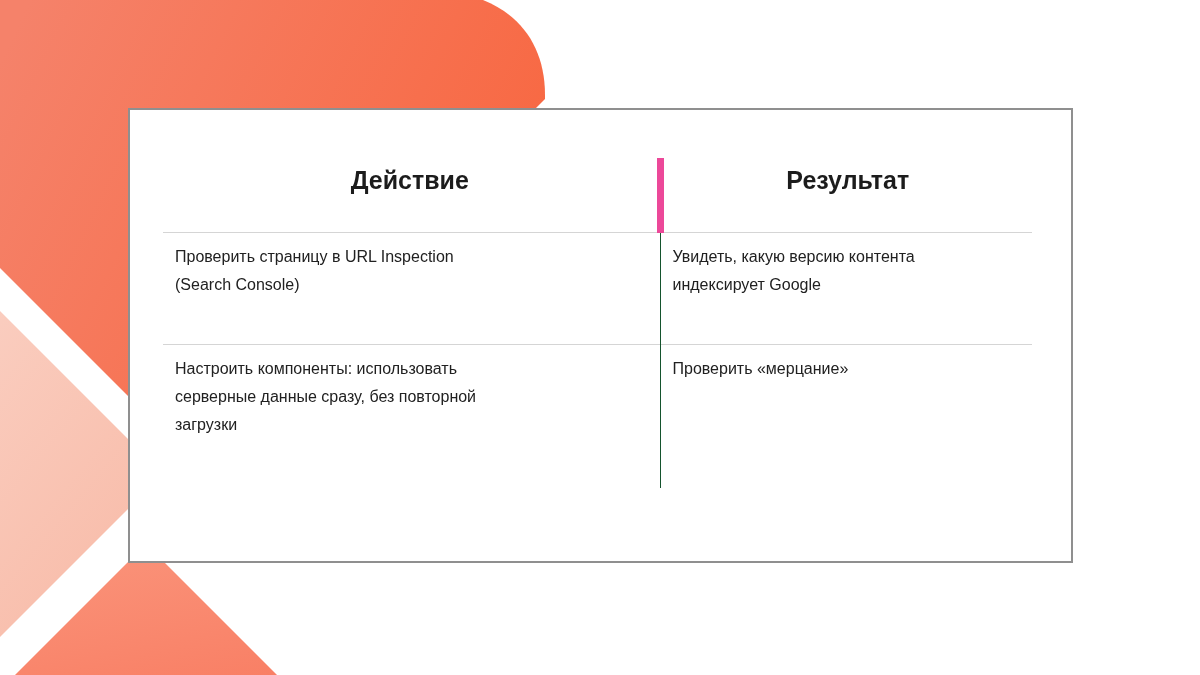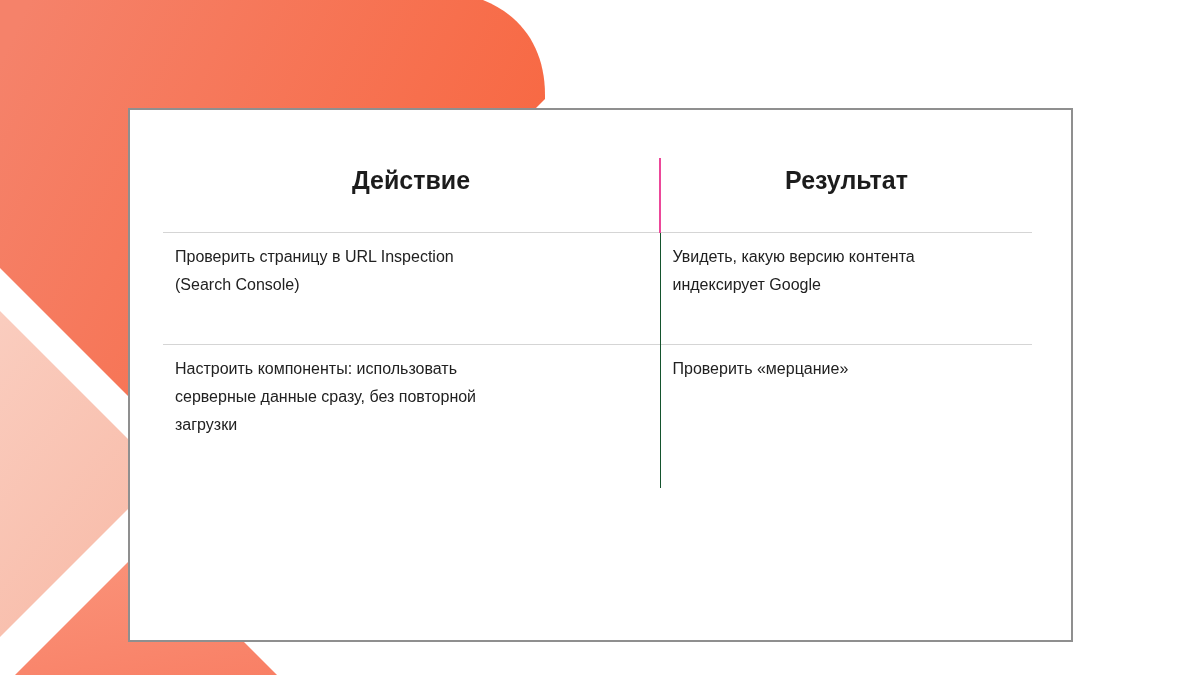--- a/index.html
+++ b/index.html
@@ -11,21 +11,21 @@
     font-family: "Liberation Sans", sans-serif;
   }
   .bg-svg {
     position: absolute;
     left: 0; top: 0;
     width: 1200px; height: 675px;
   }
   .card {
     position: absolute;
     left: 128px; top: 108px;
-    width: 945px; height: 534px;
+    width: 945px; height: 455px;
     box-sizing: border-box;
     background: #ffffff;
     border: 2px solid #8f8f8f;
   }
   .slide-table {
     position: absolute;
     left: 33px; top: 48px;
     width: 869px;
     border-collapse: collapse;
     table-layout: fixed;
@@ -49,21 +49,21 @@
     font-size: 16px;
     line-height: 28px;
     color: #212121;
     padding: 10px 12px 0 12px;
     white-space: pre-line;
     border-top: 1px solid #d5d5d5;
   }
   .slide-table .col-result {
     border-left: 1px solid #14532d;
   }
-  .slide-table th.col-result { border-left: 2px solid #ec4899; }
+  .slide-table th.col-result { border-left: 7px solid #ec4899; }
   .slide-table tr.row-1 td { height: 112px; }
   .slide-table tr.row-2 td { height: 77px; }
   .slide-table tr.row-3 td { height: 144px; margin-top: 44px; }
 </style>
 </head>
 <body>
 
 <svg class="bg-svg" viewBox="0 0 1200 675" xmlns="http://www.w3.org/2000/svg">
   <defs>
     <linearGradient id="gradA" x1="0%" y1="20%" x2="100%" y2="60%">

